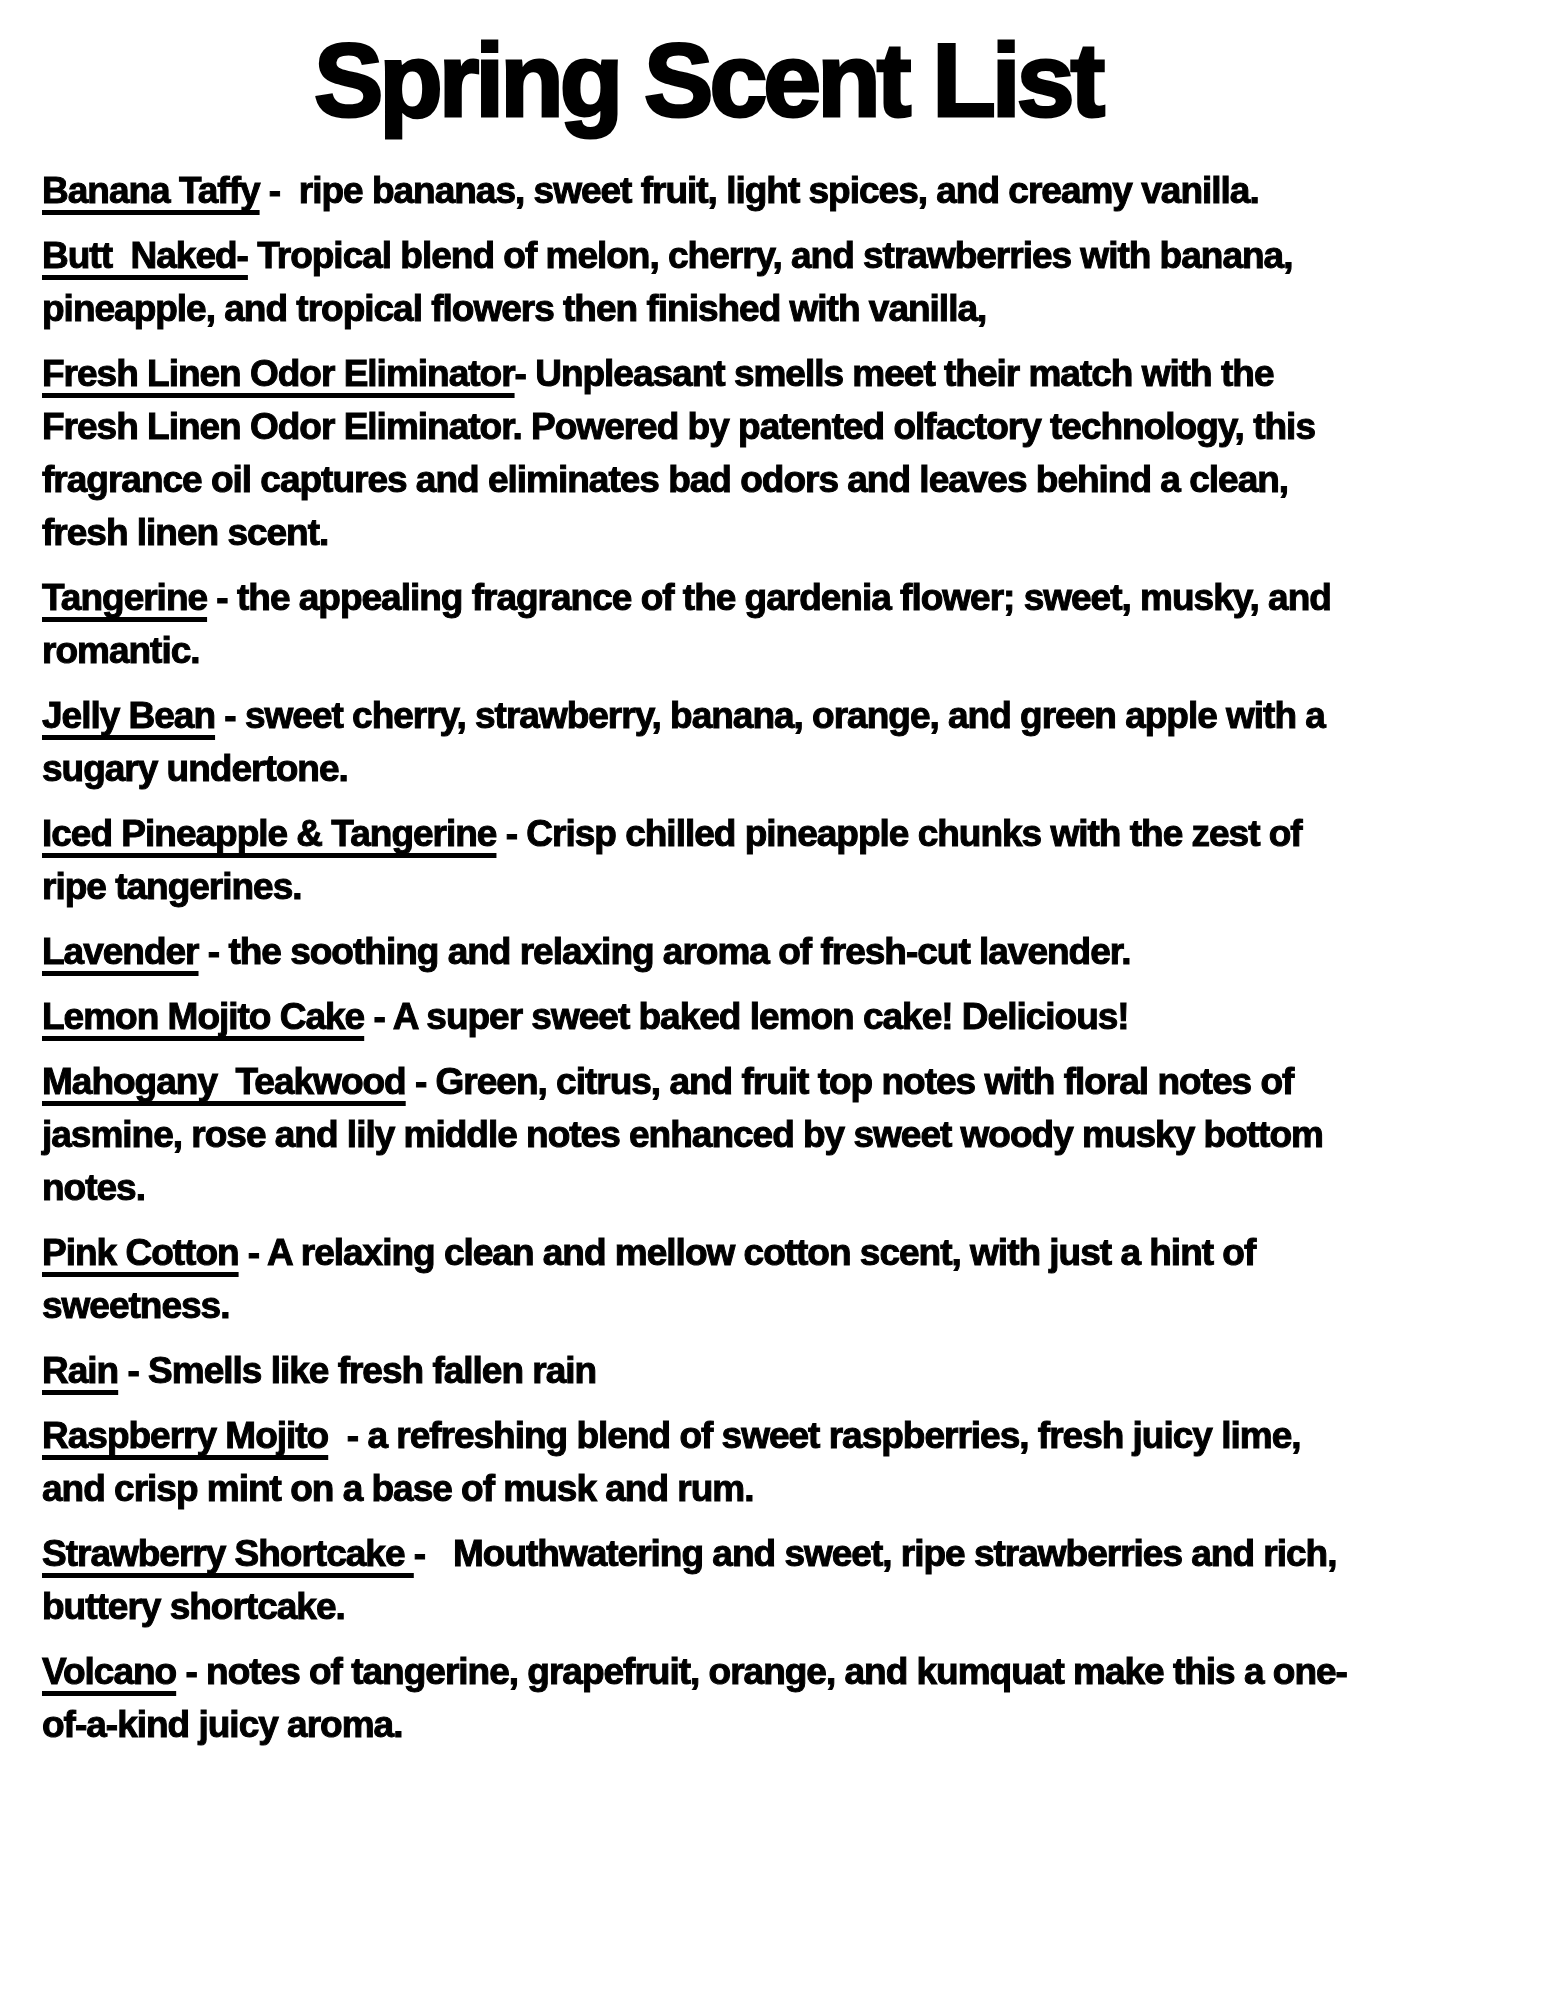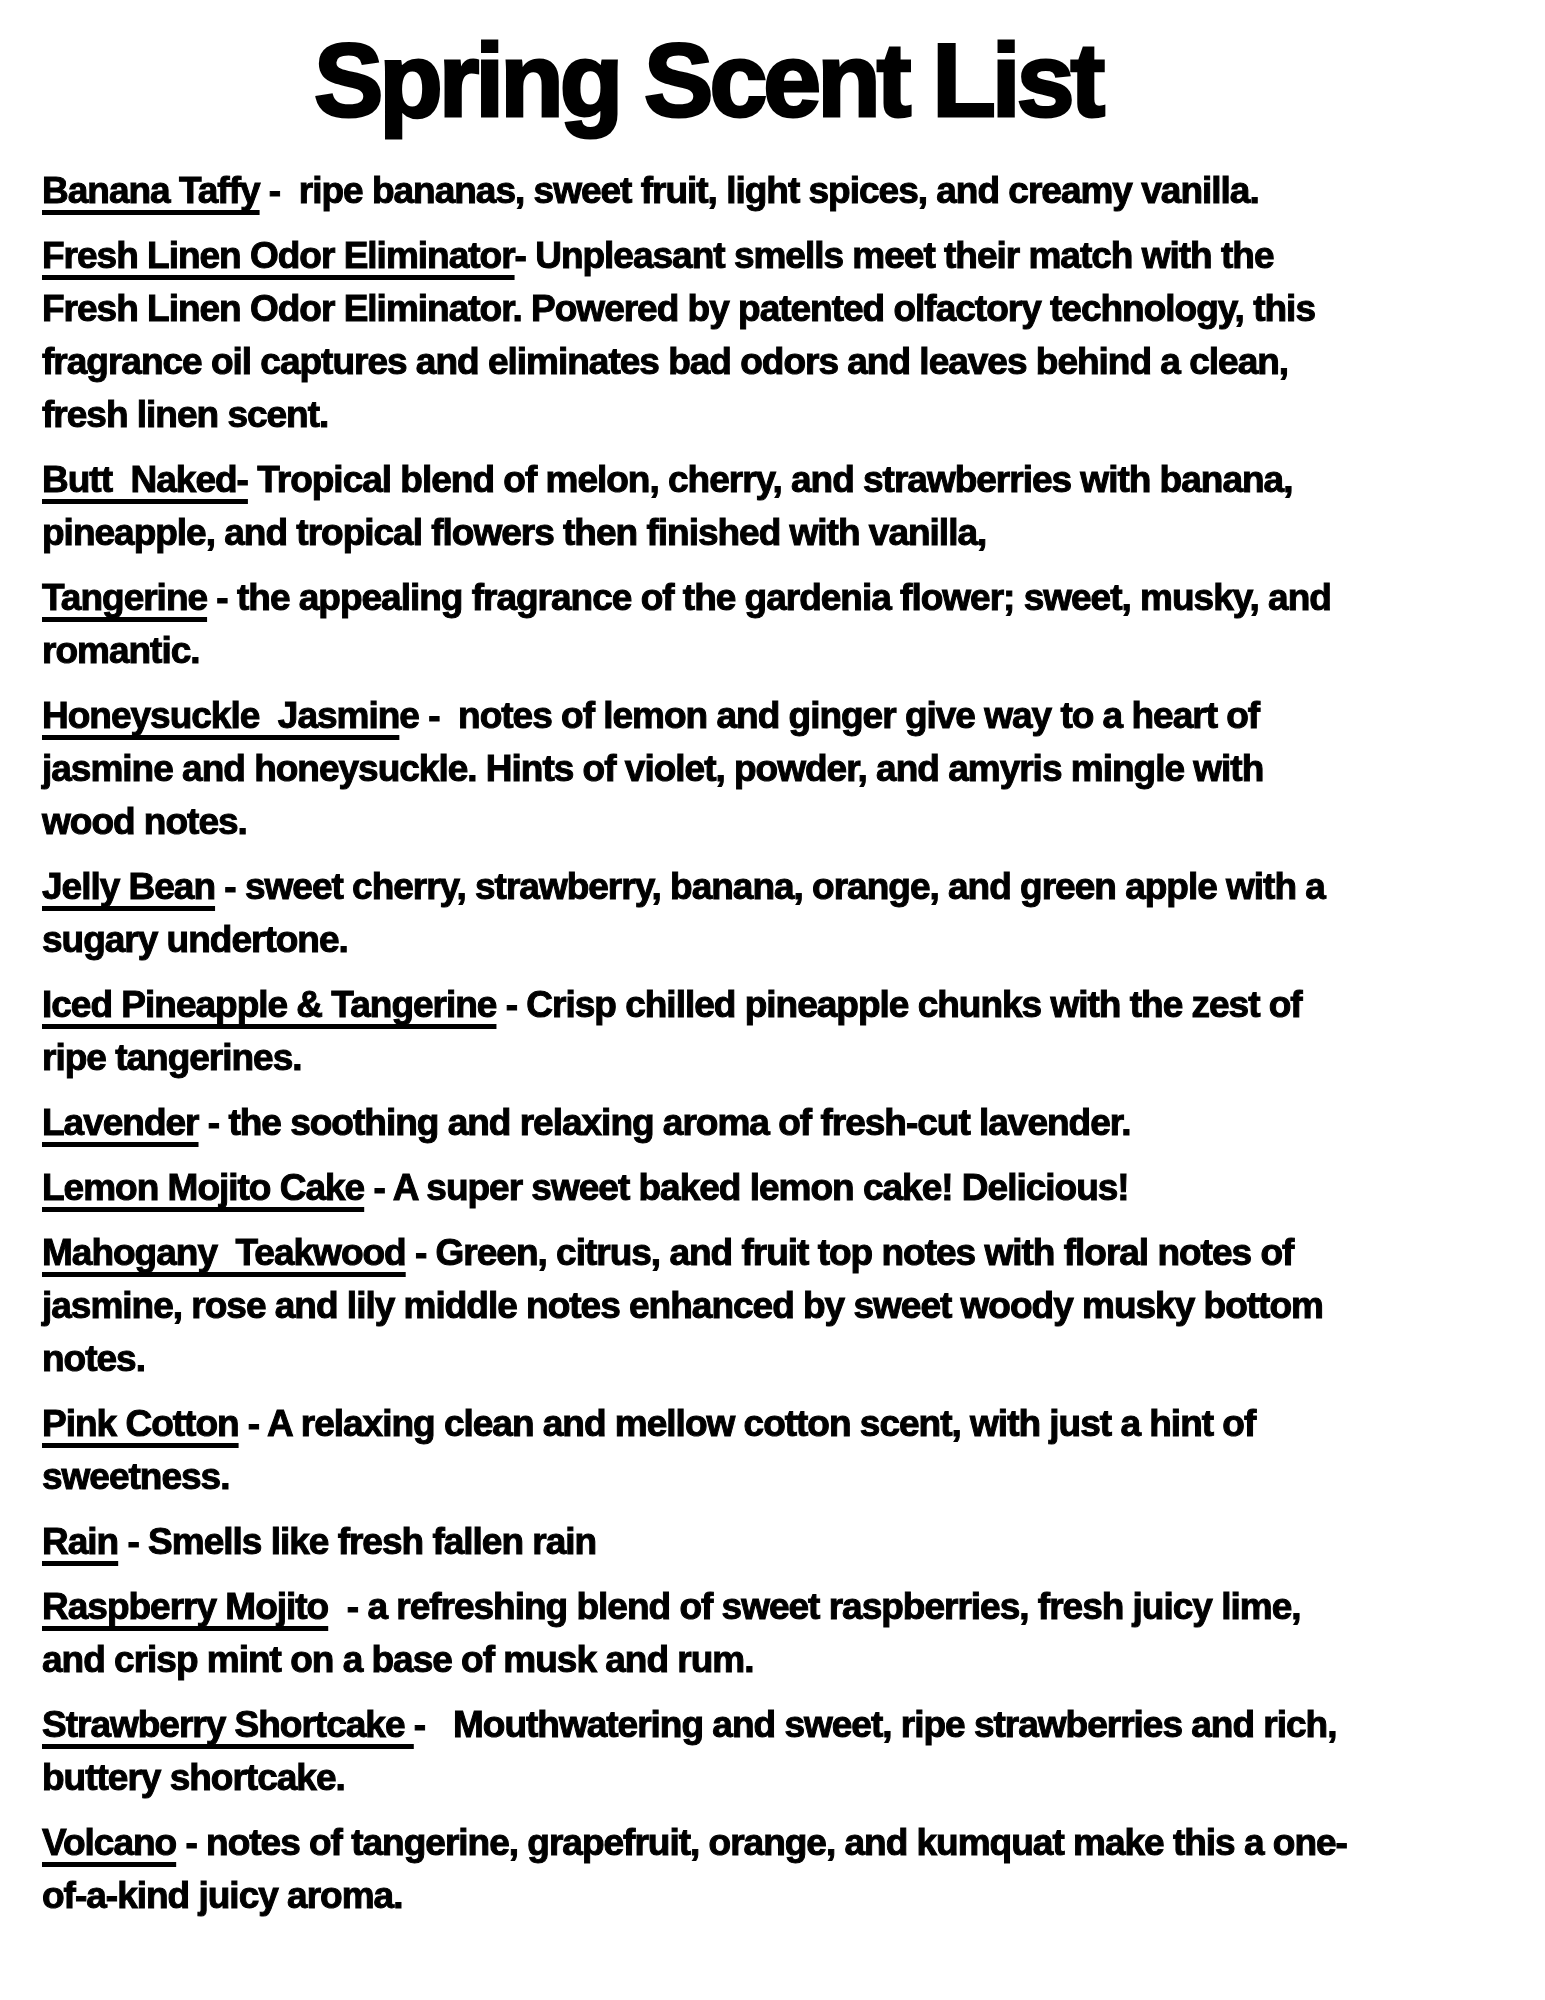--- a/index.html
+++ b/index.html
@@ -48,27 +48,26 @@
   }
 </style>
 </head>
 <body>
 
 <div class="page">
   <h1 class="title">Spring Scent List</h1>
   <div class="entries" id="entries">
   <p class="entry"><span class="scent-name">Banana Taffy</span><span class="scent-name-suffix"></span><span class="scent-desc"> -  ripe bananas, sweet fruit, light spices, and creamy vanilla.</span></p>
 
+  <p class="entry"><span class="scent-name">Butt  Naked-</span><span class="scent-name-suffix"></span><span class="scent-desc"> Tropical blend of melon, cherry, and strawberries with banana, pineapple, and tropical flowers then finished with vanilla,</span></p>
+
   <p class="entry"><span class="scent-name">Fresh Linen Odor Eliminator</span><span class="scent-name-suffix"></span><span class="scent-desc">- Unpleasant smells meet their match with the Fresh Linen Odor Eliminator. Powered by patented olfactory technology, this fragrance oil captures and eliminates bad odors and leaves behind a clean, fresh linen scent.</span></p>
-
-  <p class="entry"><span class="scent-name">Butt  Naked-</span><span class="scent-name-suffix"></span><span class="scent-desc"> Tropical blend of melon, cherry, and strawberries with banana, pineapple, and tropical flowers then finished with vanilla,</span></p>
 
   <p class="entry"><span class="scent-name">Tangerine</span><span class="scent-name-suffix"></span><span class="scent-desc"> - the appealing fragrance of the gardenia flower; sweet, musky, and romantic.</span></p>
 
-  <p class="entry"><span class="scent-name">Honeysuckle  Jasmin</span><span class="scent-name-suffix">e</span><span class="scent-desc"> -  notes of lemon and ginger give way to a heart of jasmine and honeysuckle. Hints of violet, powder, and amyris mingle with wood notes.</span></p>
 
   <p class="entry"><span class="scent-name">Jelly Bean</span><span class="scent-name-suffix"></span><span class="scent-desc"> - sweet cherry, strawberry, banana, orange, and green apple with a sugary undertone.</span></p>
 
   <p class="entry"><span class="scent-name">Iced Pineapple &amp; Tangerine</span><span class="scent-name-suffix"></span><span class="scent-desc"> - Crisp chilled pineapple chunks with the zest of ripe tangerines.</span></p>
 
   <p class="entry"><span class="scent-name">Lavender</span><span class="scent-name-suffix"></span><span class="scent-desc"> - the soothing and relaxing aroma of fresh-cut lavender.</span></p>
 
   <p class="entry"><span class="scent-name">Lemon Mojito Cake</span><span class="scent-name-suffix"></span><span class="scent-desc"> - A super sweet baked lemon cake! Delicious!</span></p>
 
   <p class="entry"><span class="scent-name">Mahogany  Teakwood</span><span class="scent-name-suffix"></span><span class="scent-desc"> - Green, citrus, and fruit top notes with floral notes of jasmine, rose and lily middle notes enhanced by sweet woody musky bottom notes.</span></p>

